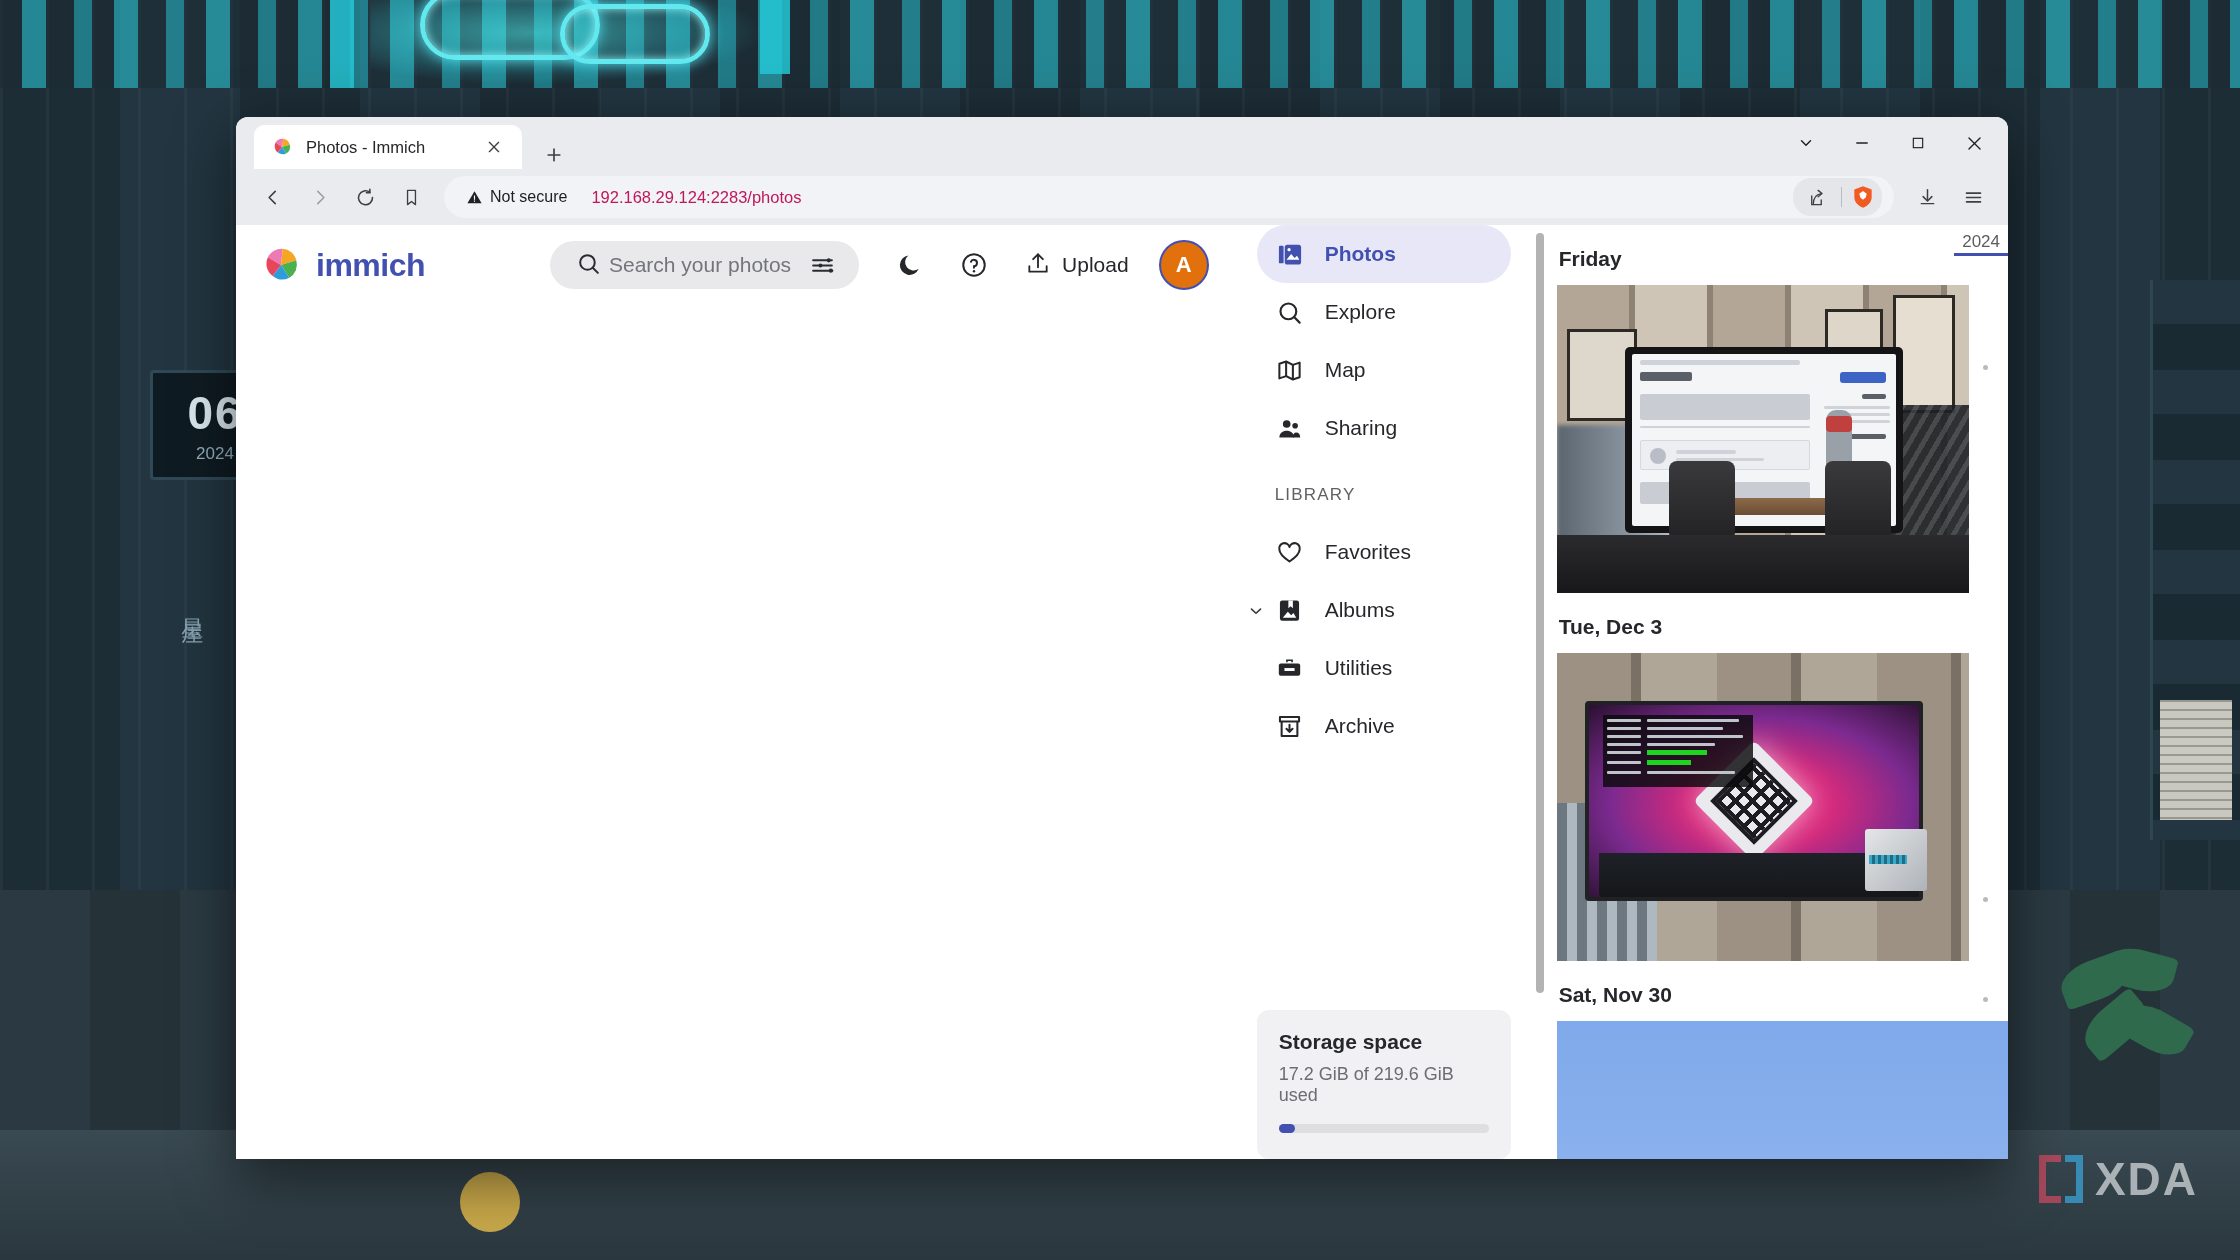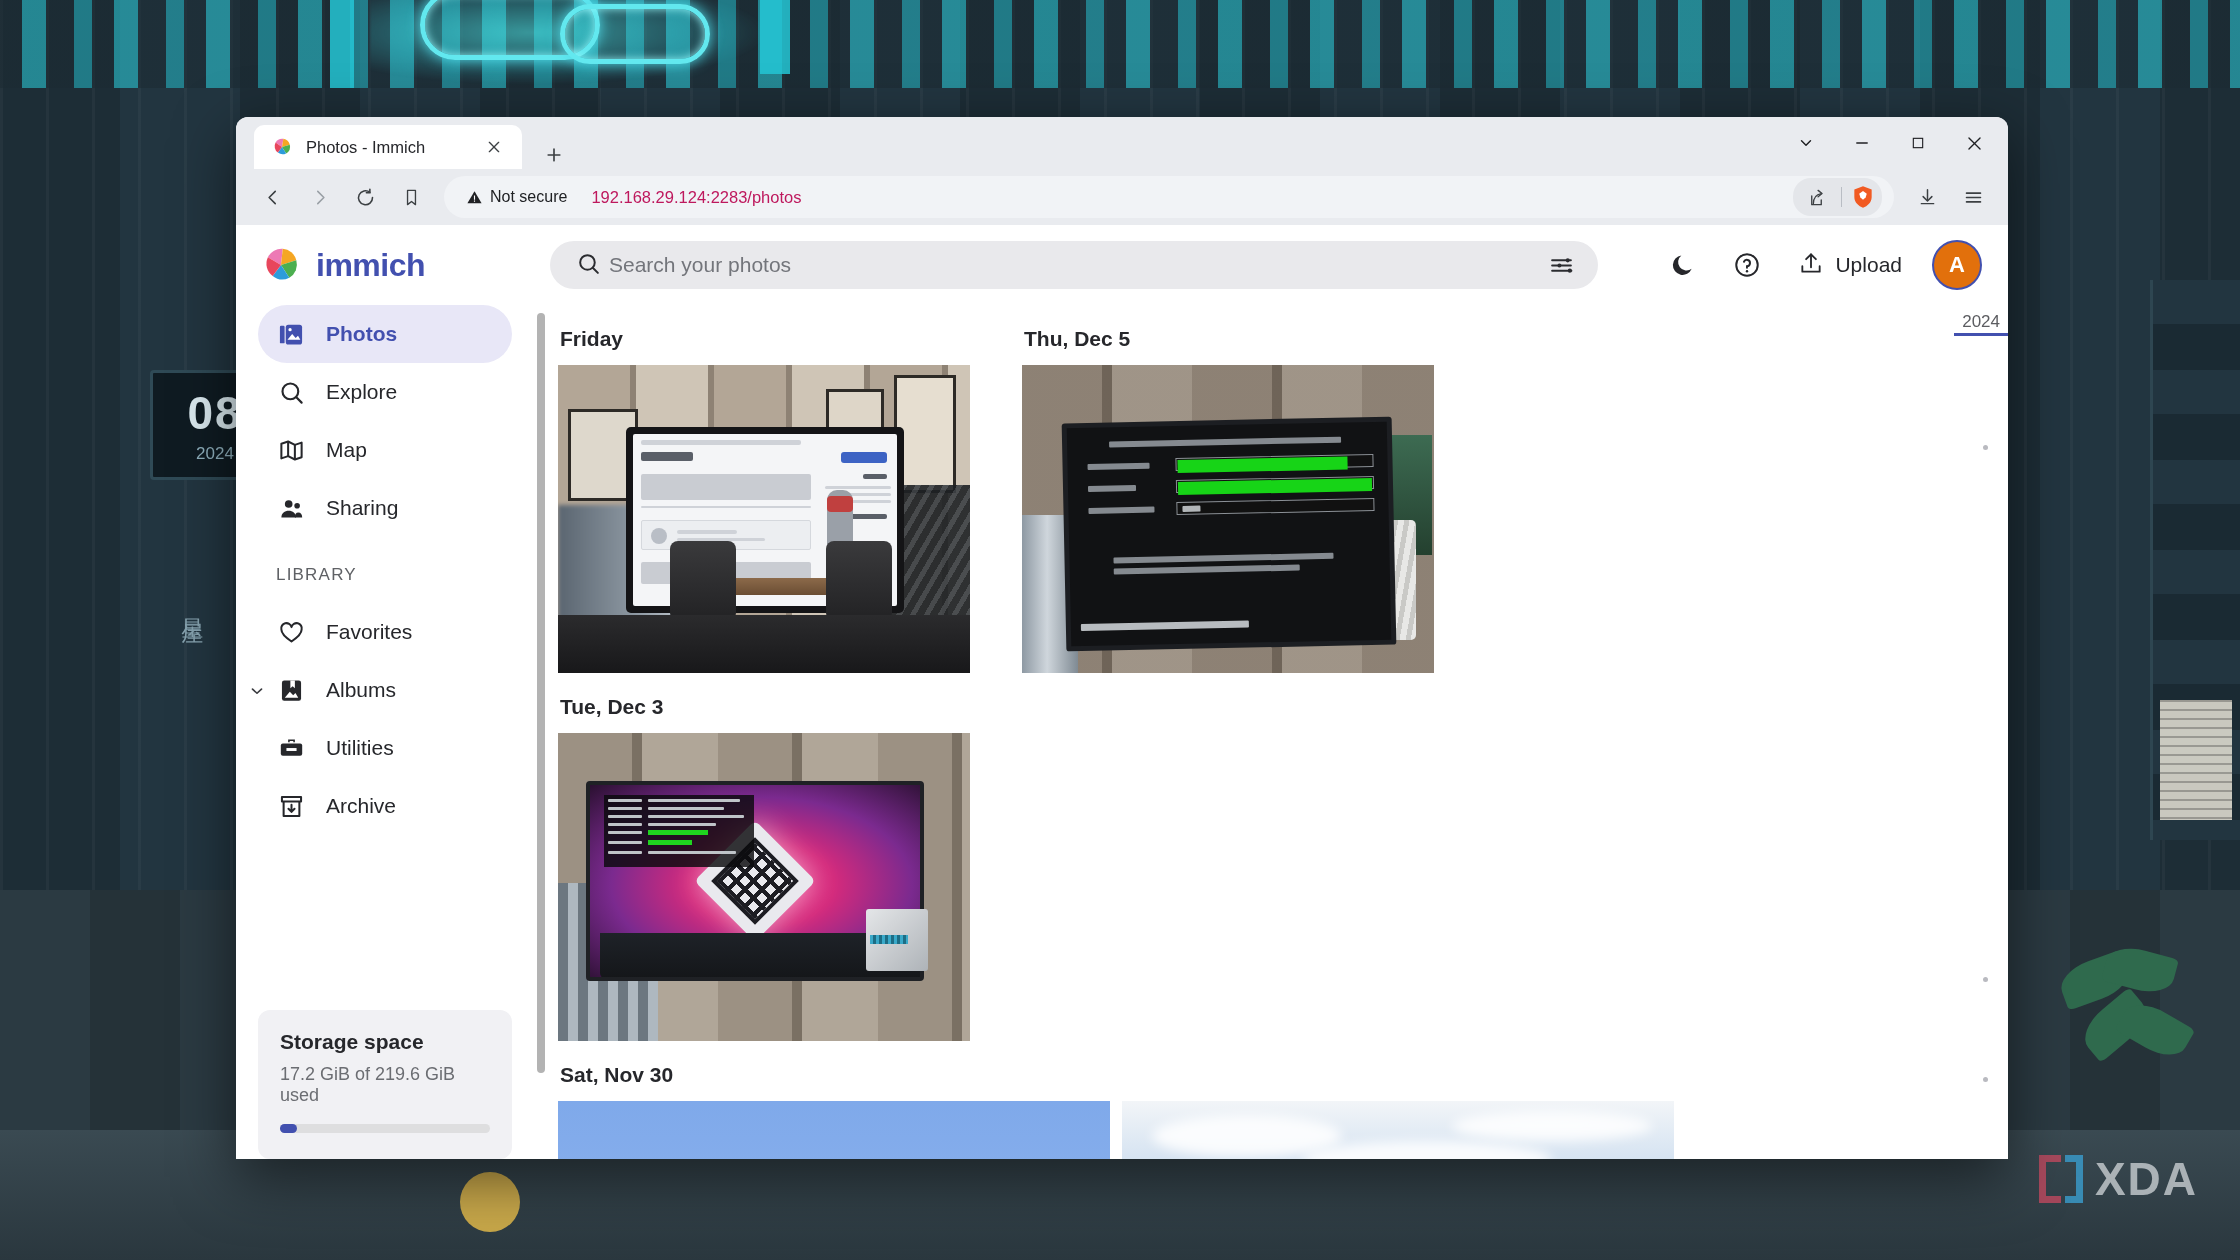--- a/index.html
+++ b/index.html
@@ -206,21 +206,21 @@
   .omni-actions {
     display:flex; align-items:center; gap:2px; background:#e4e6ea;
     border-radius:18px; padding:2px 6px; margin-right:2px;
   }
   .omni-divider { width:1px; height:20px; background:#b9bdc4; margin:0 6px; }
   .brave-shield { width:26px; height:26px; }
 
   
   .app {
     height: calc(100% - 108px);
-    background:#fff; display:flex; flex-direction:column; position:relative;
+    background:#fff; display:flex; flex-direction:row; position:relative;
   }
   .app-header {
     height:80px; display:flex; align-items:center; padding:0 26px 0 24px; gap:0;
     background:#fff; flex:none;
   }
   .brand { display:flex; align-items:center; gap:14px; width:290px; flex:none; }
   .brand-logo { width:42px; height:42px; flex:none; }
   .brand-name {
     font-size:32px; font-weight:700; color:#4250af; letter-spacing:-.5px;
   }
@@ -462,21 +462,21 @@
   <div class="wp-wallpanel"></div>
   <div class="wp-teal-top"></div>
 
   <div class="wp-neon-sign"></div>
   <div class="wp-neon-tube" style="left:420px;top:-10px;width:180px;height:70px;"></div>
   <div class="wp-neon-tube" style="left:560px;top:4px;width:150px;height:60px;"></div>
   <div class="wp-teal-block" style="left:330px;top:0;width:24px;height:88px;"></div>
   <div class="wp-teal-block" style="left:760px;top:0;width:30px;height:74px;"></div>
 
   <div class="wp-calendar">
-    <div class="wp-cal-num">08</div>
+    <div class="wp-cal-num">06</div>
     <div class="wp-cal-yr">2024</div>
   </div>
 
   <div class="wp-vert-text">星屋</div>
 
   <div class="wp-shelf"></div>
   <div class="wp-paper"></div>
 
   <div class="wp-wood-wall"></div>
   <div class="wp-door" style="left:1390px;"></div>

